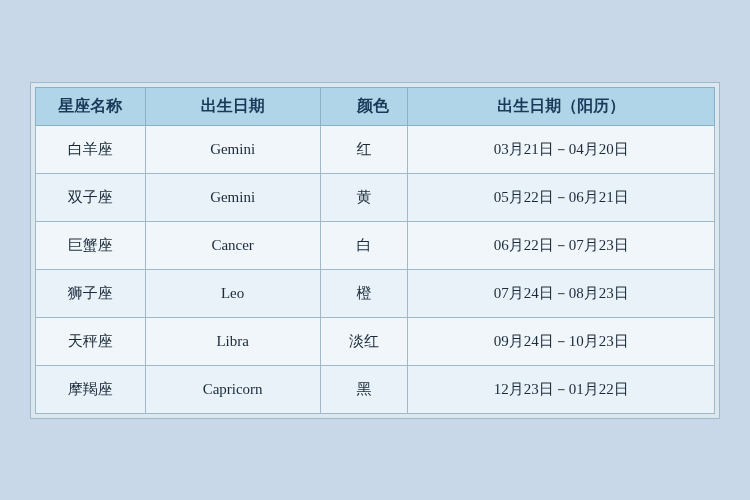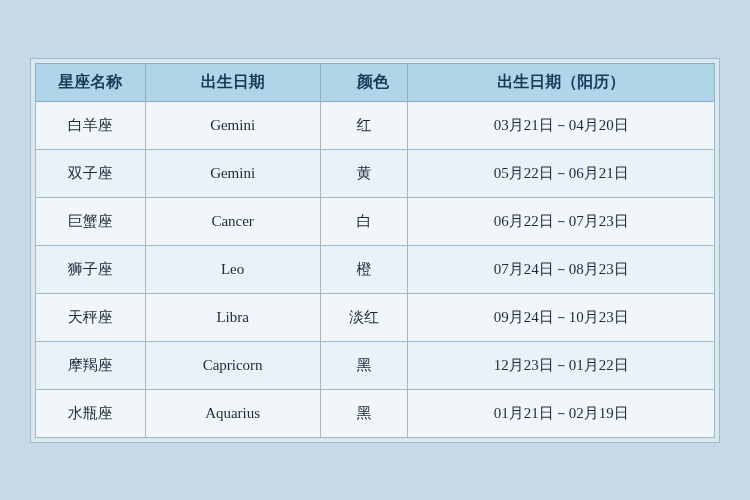--- a/index.html
+++ b/index.html
@@ -100,21 +100,15 @@
           <td>Libra</td>
           <td>淡红</td>
           <td>09月24日－10月23日</td>
         </tr>
         <tr>
           <td>摩羯座</td>
           <td>Capricorn</td>
           <td>黑</td>
           <td>12月23日－01月22日</td>
         </tr>
-        <tr>
-          <td>水瓶座</td>
-          <td>Aquarius</td>
-          <td>黑</td>
-          <td>01月21日－02月19日</td>
-        </tr>
       </tbody>
   </table>
 </div>
 
 </body></html>

